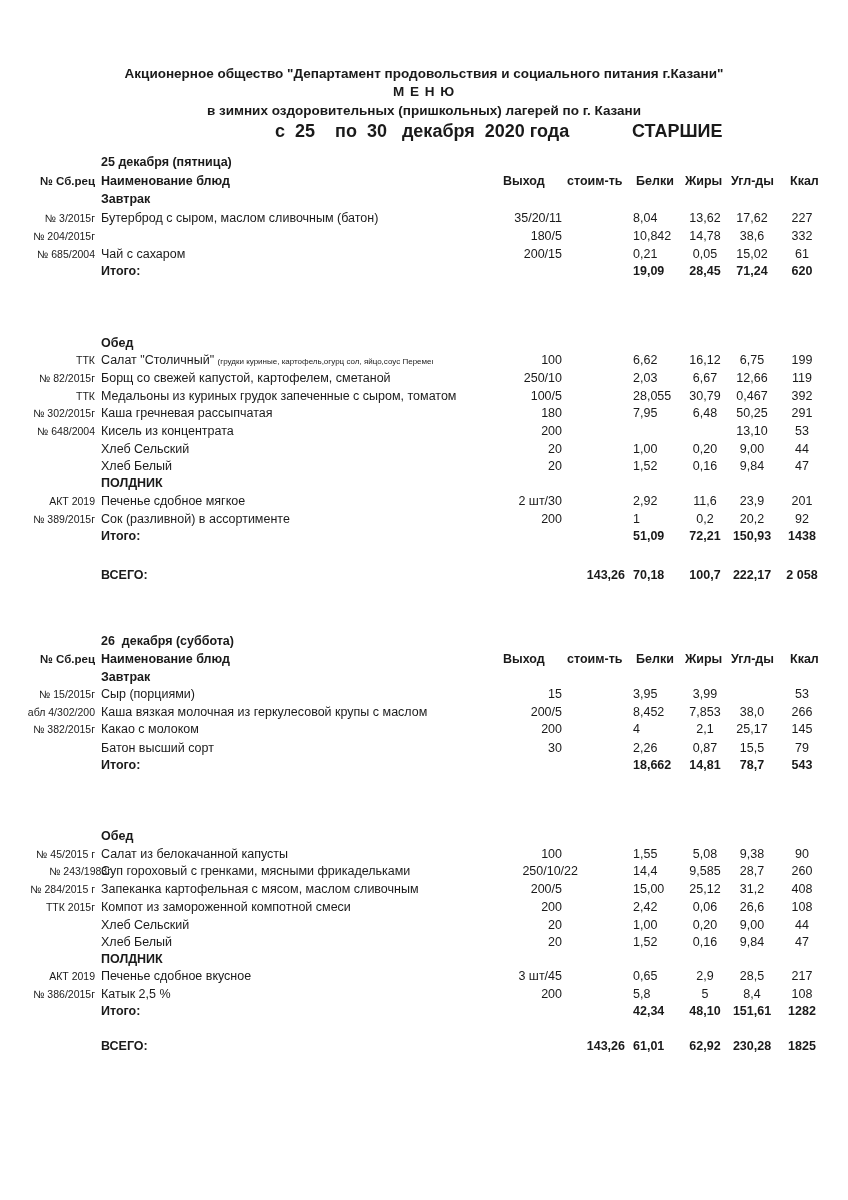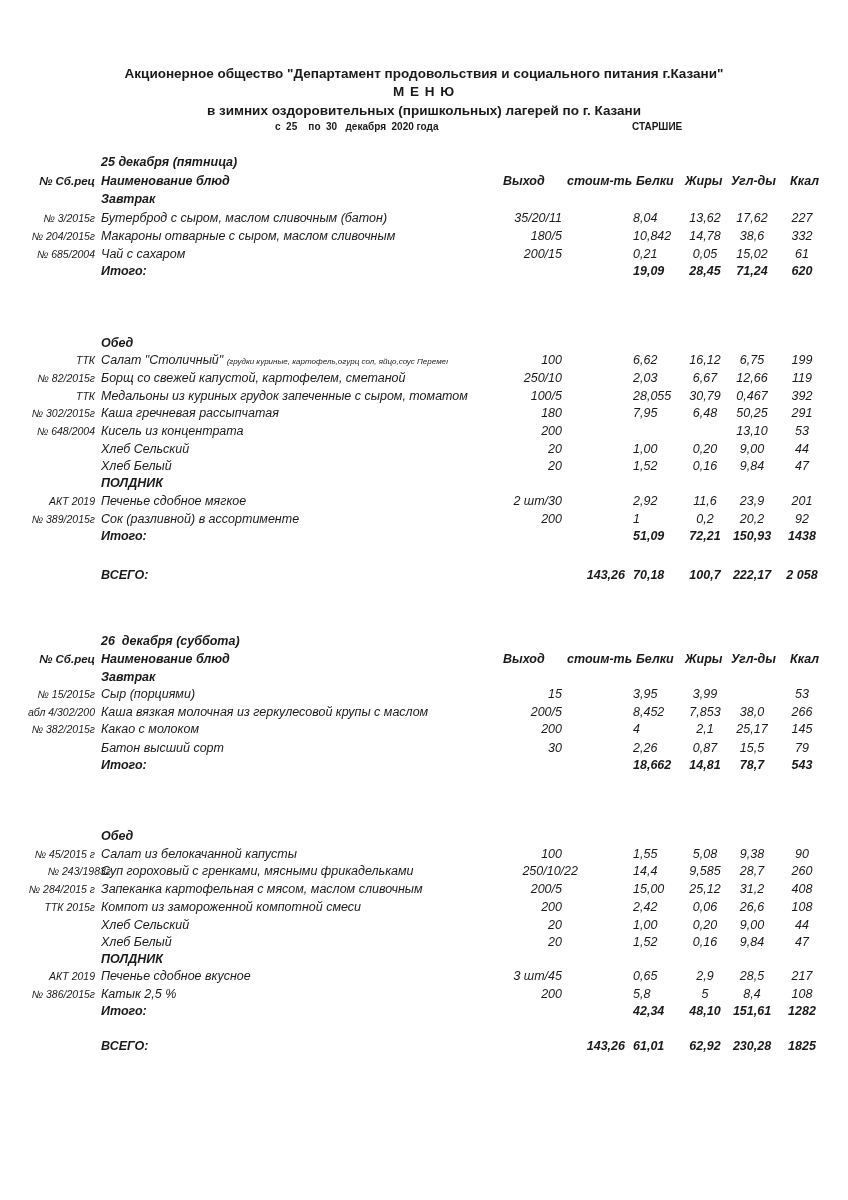--- a/index.html
+++ b/index.html
@@ -1,20 +1,20 @@
 <!DOCTYPE html>
 <html><head>
 <meta charset="utf-8">
 <style>
   html, body { margin: 0; padding: 0; background: #ffffff; }
   body { width: 848px; height: 1200px; position: relative; overflow: hidden;
          font-family: "Liberation Sans", sans-serif; color: #1a1a1a; }
   .hdr { position: absolute; left: 0; width: 848px; text-align: center; font-weight: bold; font-size: 13.5px; }
-  .hdr-sub { position: absolute; font-weight: bold; font-size: 10px; }
-  .row { position: absolute; left: 0; width: 848px; height: 18px; font-size: 12.5px; line-height: 18px; font-style: italic; }
+  .hdr-sub { position: absolute; font-weight: bold; font-size: 18px; }
+  .row { position: absolute; left: 0; width: 848px; height: 18px; font-size: 12.5px; line-height: 18px; }
   .row > span { position: absolute; top: 0; white-space: nowrap; }
   .code { right: 753px; font-size: 10.5px; text-align: right; }
   .name { left: 101px; }
   .name.bold { font-weight: bold; }
   .small-note { font-size: 8px; }
   .vyh { right: 286px; text-align: right; }
   .cost { right: 223px; text-align: right; }
   .b { left: 633px; width: 58px; text-align: left; }
   .zh { left: 684px; width: 42px; text-align: center; }
   .u { left: 728px; width: 48px; text-align: center; }
@@ -60,21 +60,20 @@
     <span class="code">№ 3/2015г</span>
     <span class="name">Бутерброд с сыром, маслом сливочным (батон)</span>
     <span class="vyh">35/20/11</span>
     <span class="b">8,04</span>
     <span class="zh">13,62</span>
     <span class="u">17,62</span>
     <span class="k">227</span>
   </div>
   <div class="row" style="top:227px;">
     <span class="code">№ 204/2015г</span>
-    <span class="name">Макароны отварные с сыром, маслом сливочным</span>
     <span class="vyh">180/5</span>
     <span class="b">10,842</span>
     <span class="zh">14,78</span>
     <span class="u">38,6</span>
     <span class="k">332</span>
   </div>
   <div class="row" style="top:245px;">
     <span class="code">№ 685/2004</span>
     <span class="name">Чай с сахаром</span>
     <span class="vyh">200/15</span>

